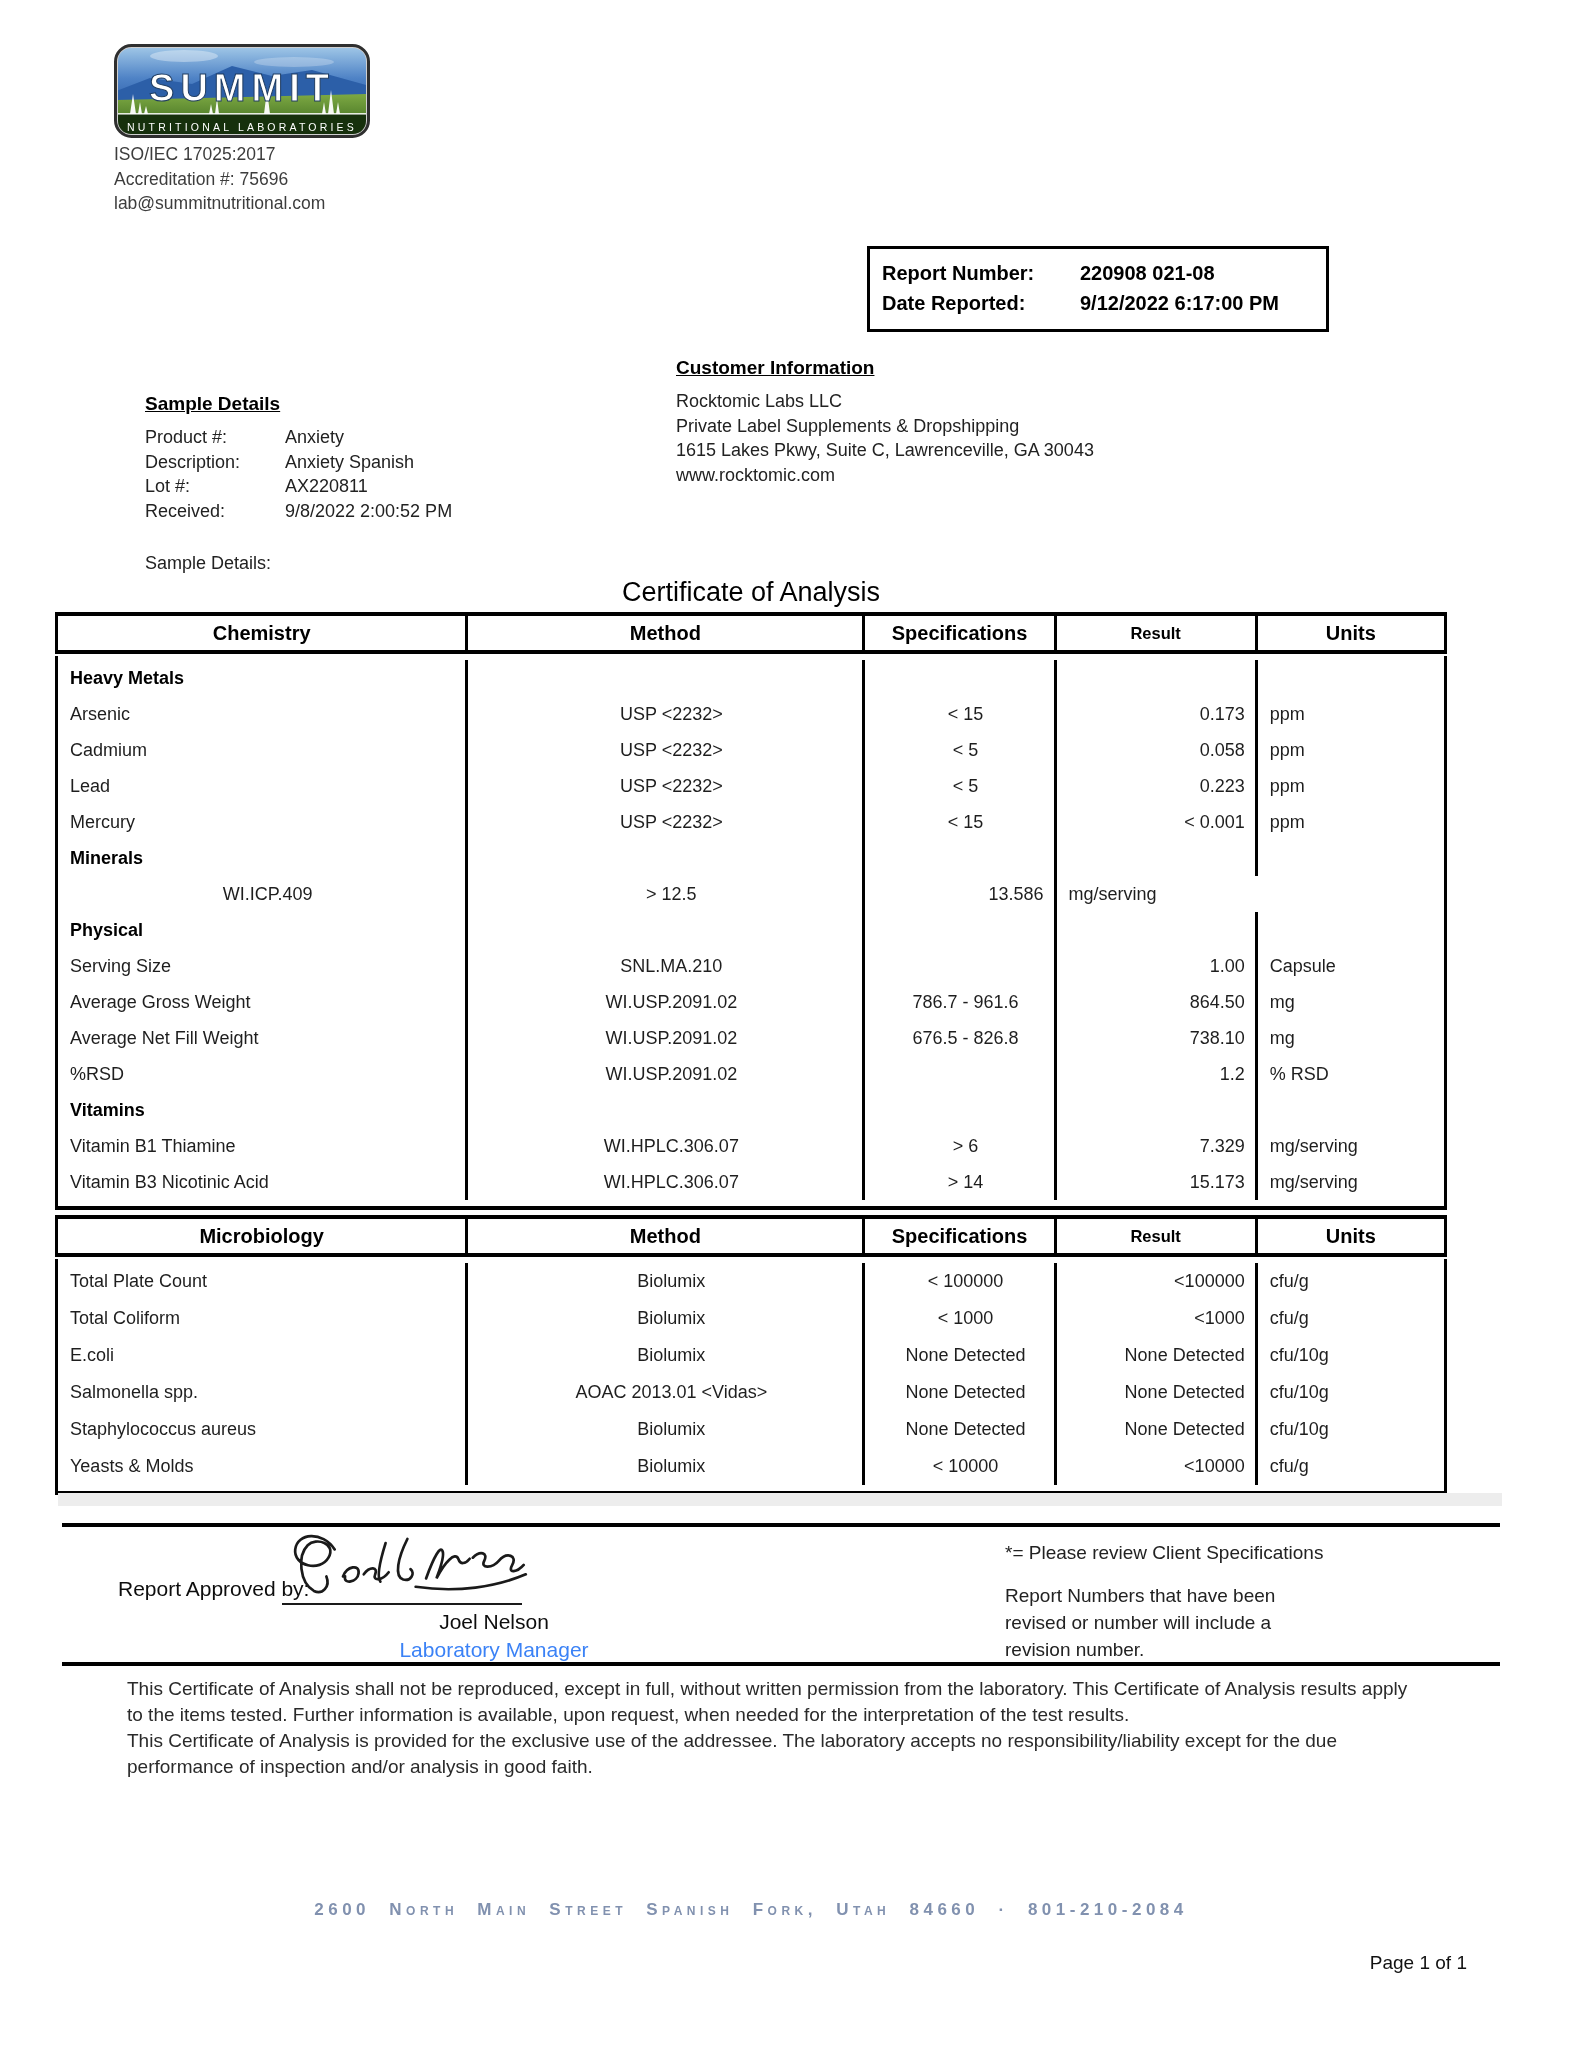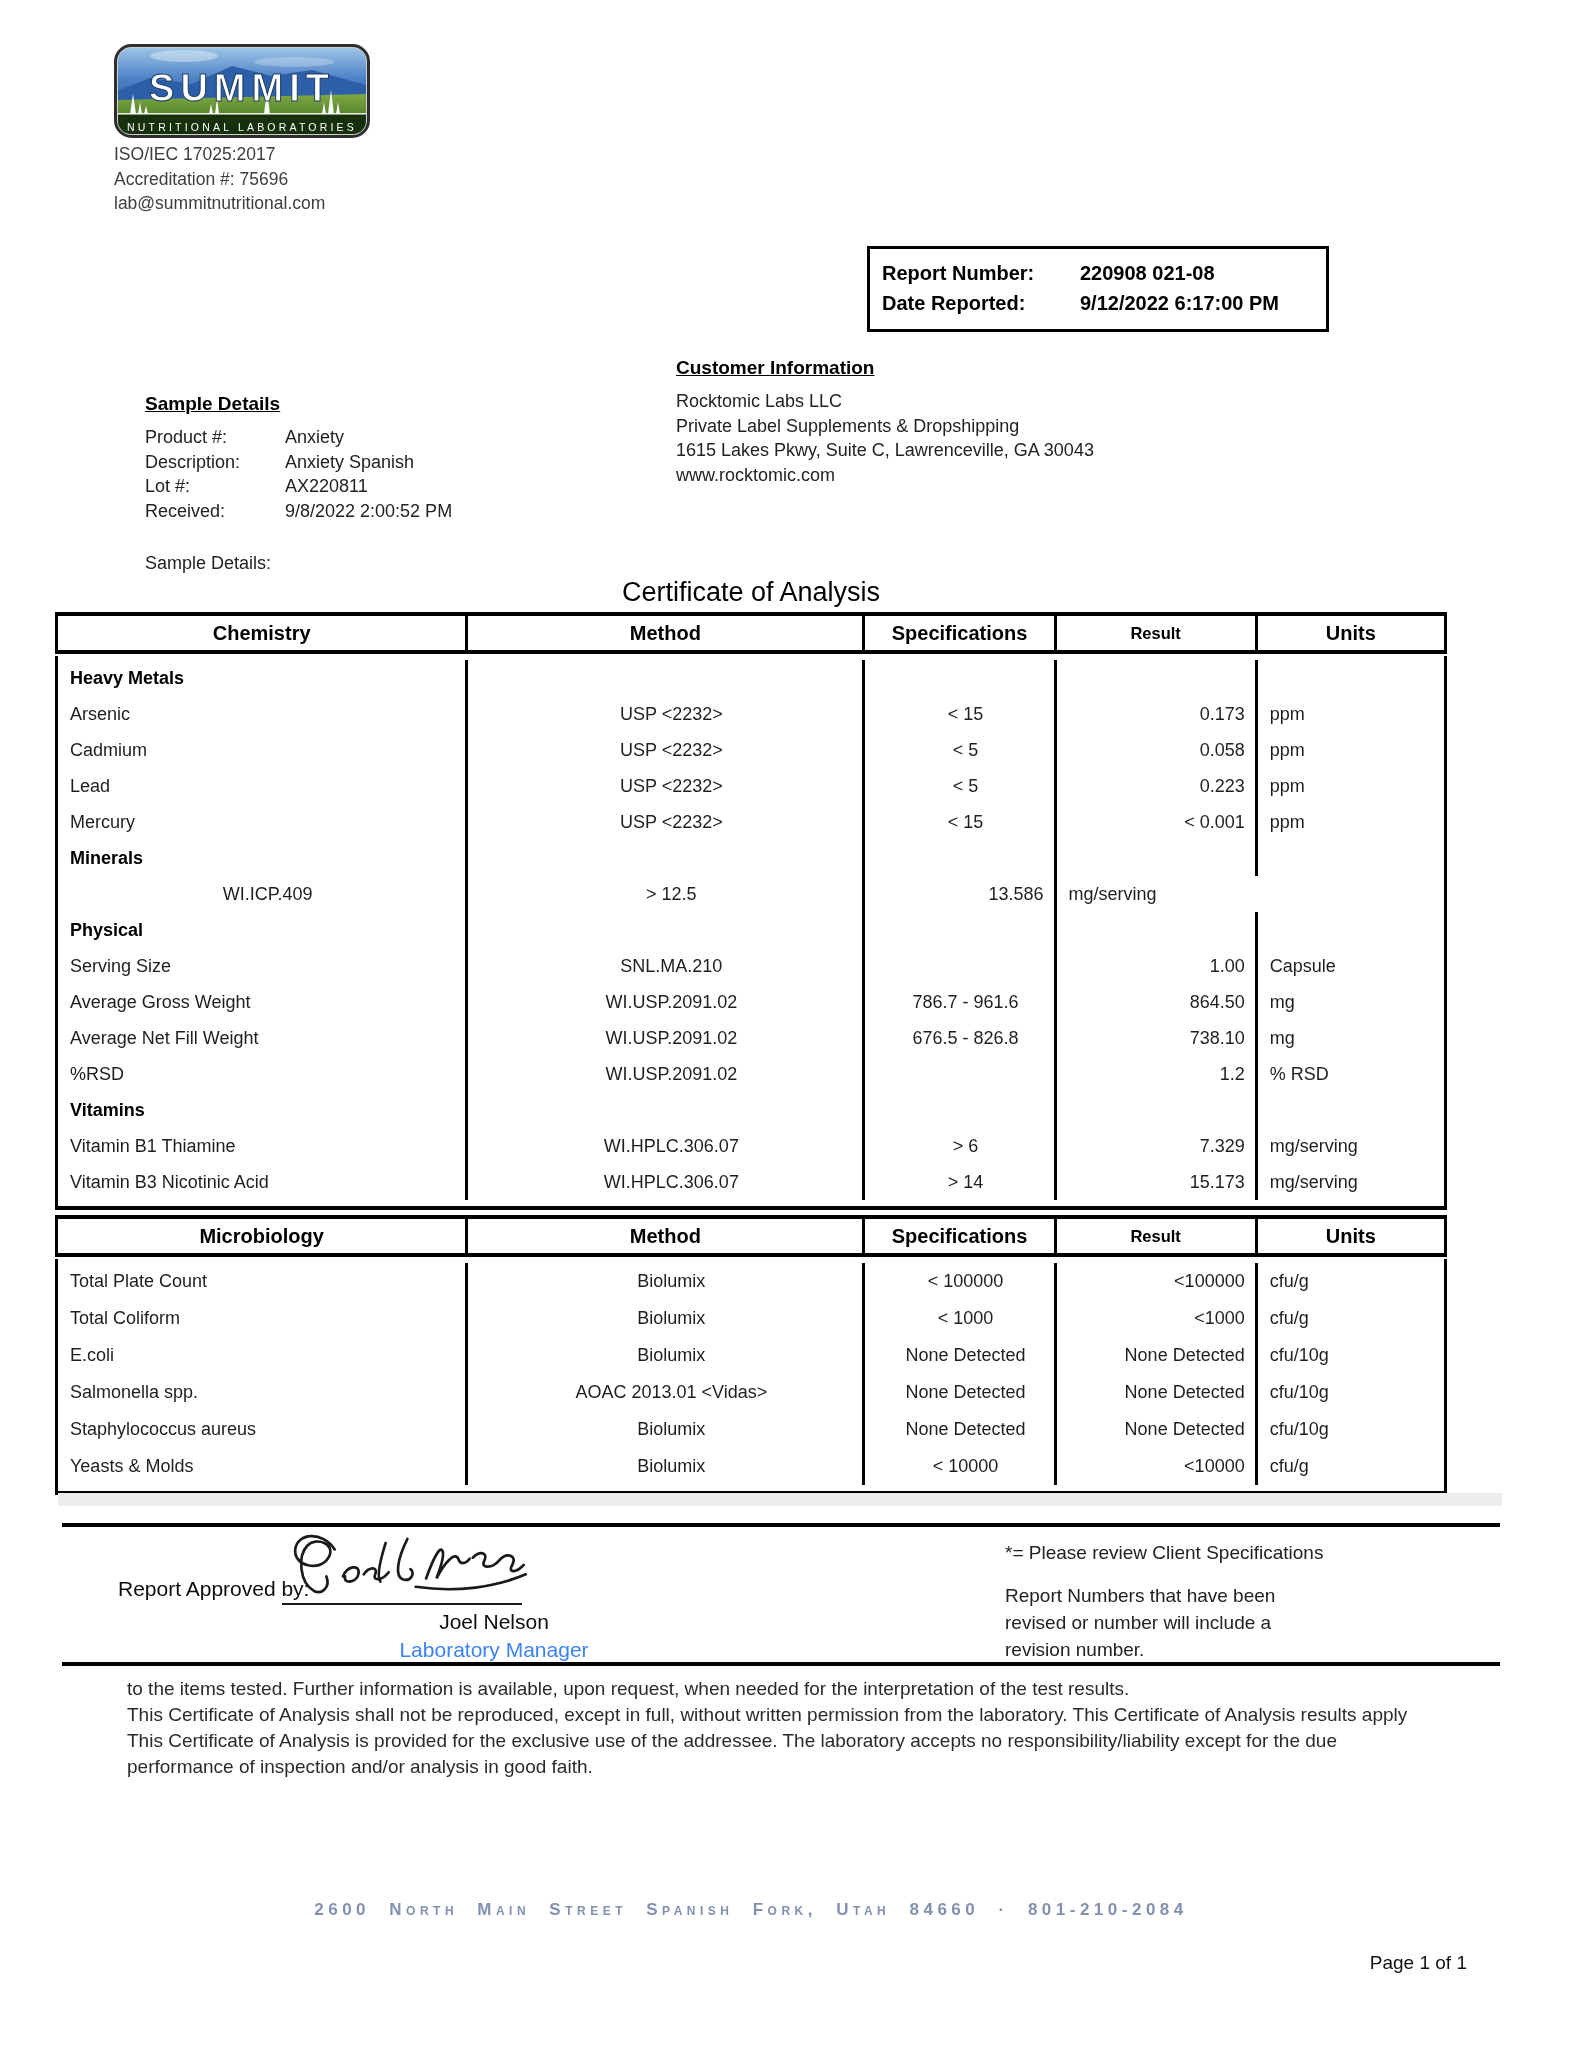--- a/index.html
+++ b/index.html
@@ -344,22 +344,22 @@
       <path d="M148,60 C188,66 226,60 254,48"></path>
     </g>
   </svg>
   <div class="sig-line"></div>
   <div class="sig-name">Joel Nelson</div>
   <div class="sig-title">Laboratory Manager</div>
 
   <div class="rule rule2"></div>
 
   <div class="disclaimer">
+    <div>This Certificate of Analysis shall not be reproduced, except in full, without written permission from the laboratory. This Certificate of Analysis results apply</div>
     <div>to the items tested. Further information is available, upon request, when needed for the interpretation of the test results.</div>
-    <div>This Certificate of Analysis shall not be reproduced, except in full, without written permission from the laboratory. This Certificate of Analysis results apply</div>
     <div>This Certificate of Analysis is provided for the exclusive use of the addressee. The laboratory accepts no responsibility/liability except for the due</div>
     <div>performance of inspection and/or analysis in good faith.</div>
   </div>
 
   <div class="footer-address">2600 North Main Street Spanish Fork, Utah 84660 · 801-210-2084</div>
   <div class="page-num">Page 1 of 1</div>
 
 </div>
 
 </body></html>

